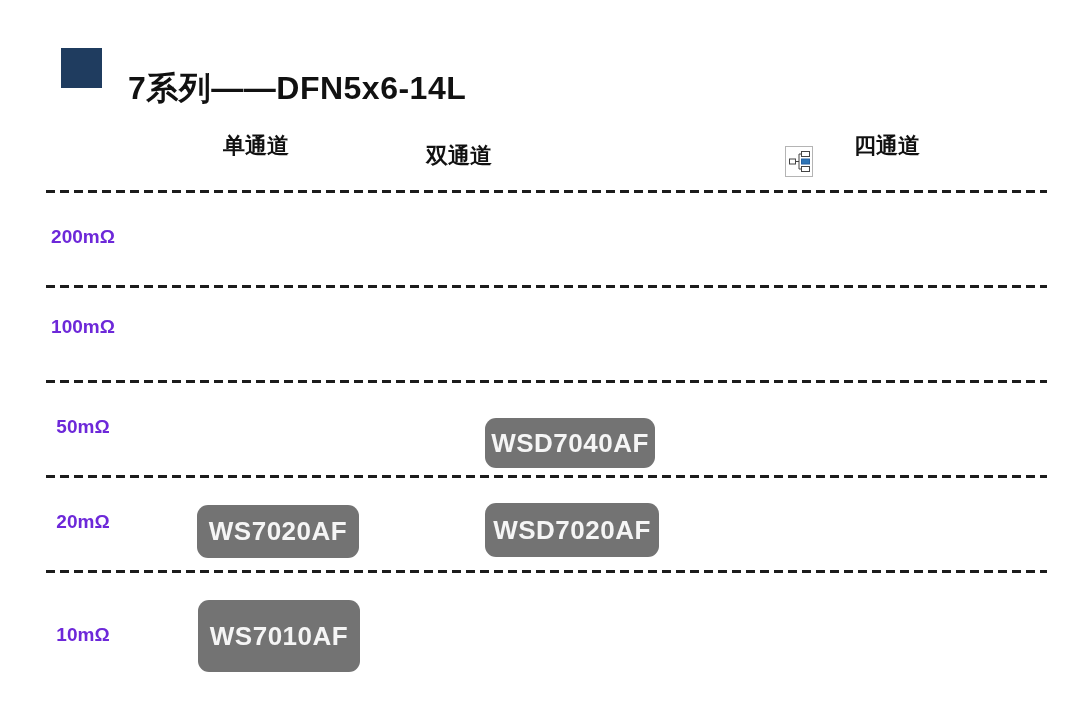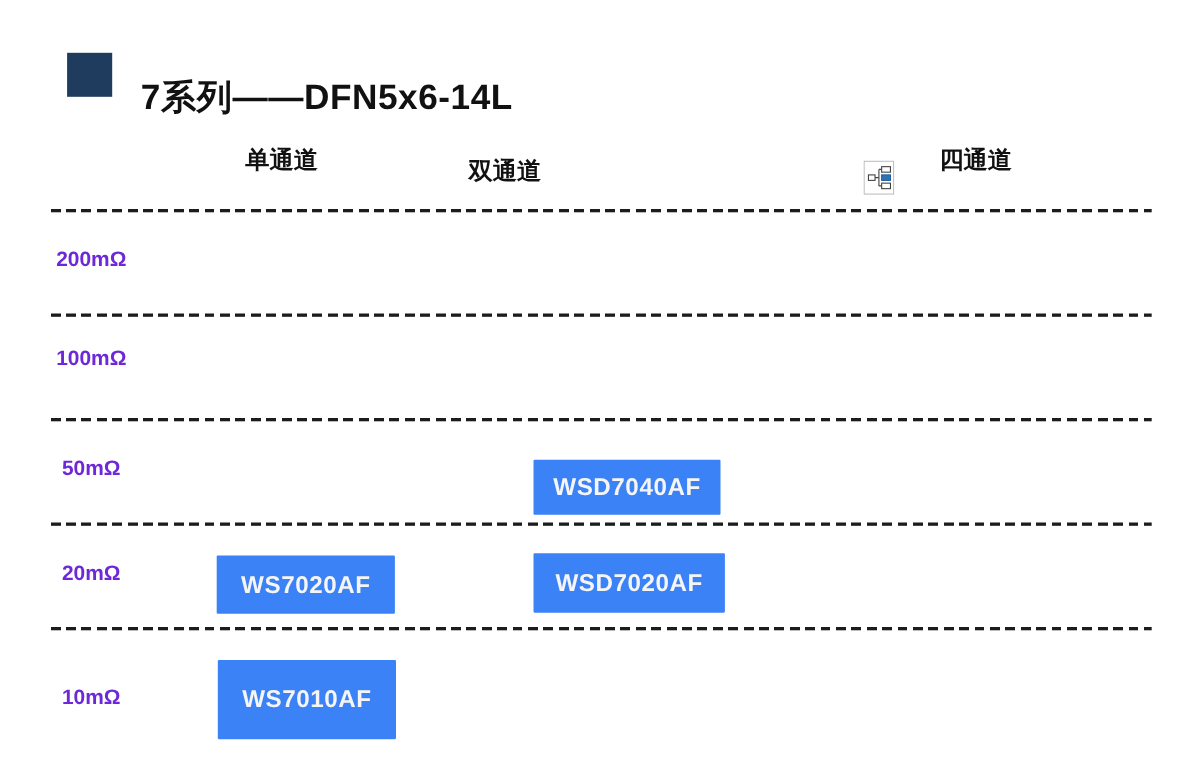--- a/index.html
+++ b/index.html
@@ -82,29 +82,29 @@
   }
   .row-1 { top: 226px; }
   .row-2 { top: 316px; }
   .row-3 { top: 416px; }
   .row-4 { top: 511px; }
   .row-5 { top: 624px; }
 
   
   .chip {
     position: absolute;
-    background: #3b82f6;
+    background: #737373;
     color: #f5f5f5;
-    font-size: 22px;
+    font-size: 26px;
     font-weight: bold;
     letter-spacing: 0.5px;
     display: flex;
     align-items: center;
     justify-content: center;
-    border-radius: 1px;
+    border-radius: 11px;
     white-space: nowrap;
   }
   .chip-wsd7040af { left: 485px; top: 418px; width: 170px; height: 50px; }
   .chip-ws7020af  { left: 197px; top: 505px; width: 162px; height: 53px; }
   .chip-wsd7020af { left: 485px; top: 503px; width: 174px; height: 54px; }
   .chip-ws7010af  { left: 198px; top: 600px; width: 162px; height: 72px; }
 </style>
 </head>
 <body>
 

